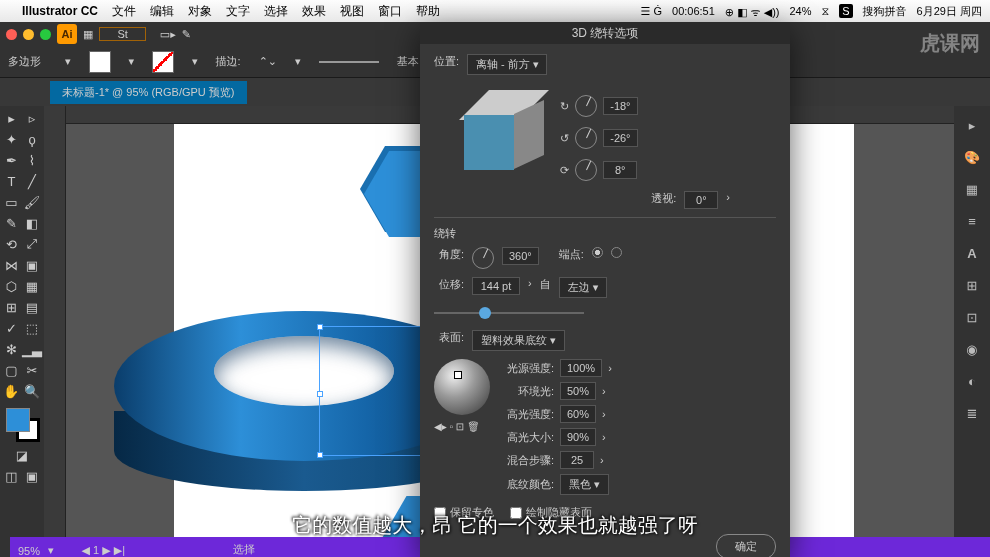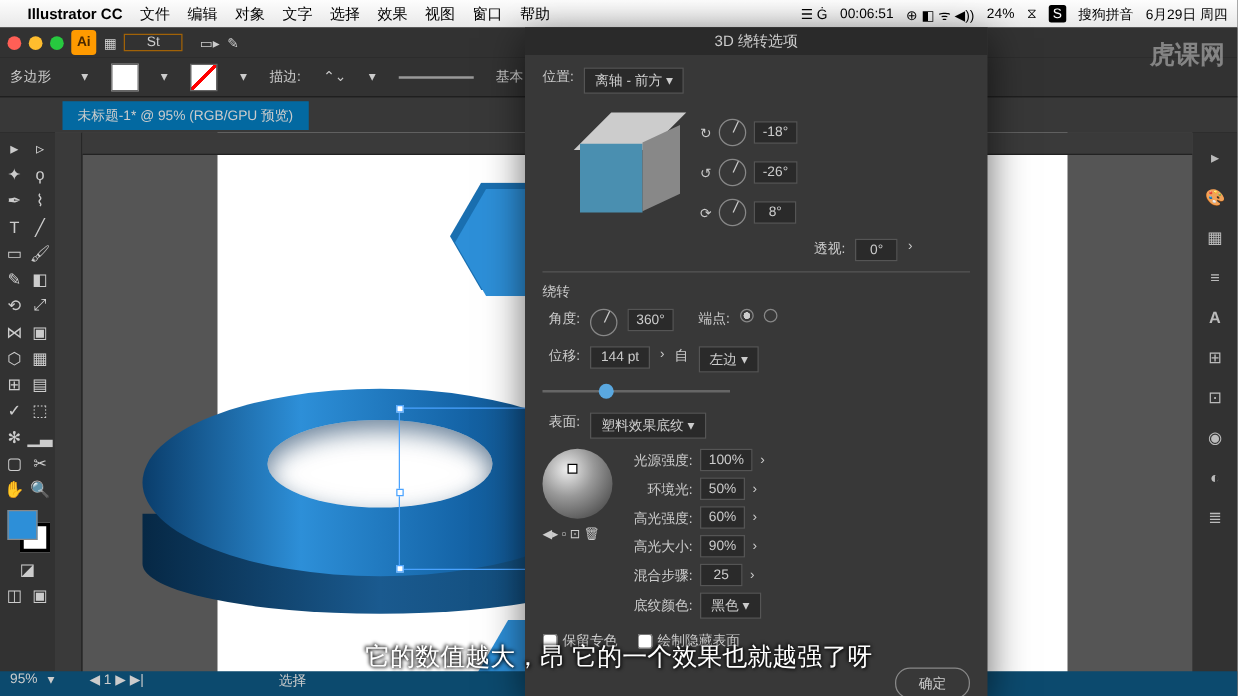--- a/index.html
+++ b/index.html
@@ -66,21 +66,21 @@
 .torus-inner{position:absolute;width:180px;height:70px;border-radius:50%;background:#fff;top:55px;left:110px;box-shadow:inset 0 8px 20px rgba(10,50,90,.6)}
 .torus-bottom{position:absolute;width:380px;height:80px;background:linear-gradient(90deg,#062845,#1a5a8f,#0d4570);top:130px;left:10px;border-radius:0 0 190px 190px/0 0 40px 40px}
 .hex{position:absolute;width:100px;height:86px;background:#2d8fd8}
 .hex1{left:190px;top:45px;clip-path:polygon(25% 0,75% 0,100% 50%,75% 100%,25% 100%,0 50%)}
 .hex1b{left:186px;top:40px;clip-path:polygon(25% 0,75% 0,100% 50%,75% 100%,25% 100%,0 50%);background:#1a6fb0}
 .hex2{left:200px;top:390px;width:130px;height:112px;clip-path:polygon(25% 0,75% 0,100% 50%,75% 100%,25% 100%,0 50%)}
 .sel-box{position:absolute;border:1px solid #4aa3ff;left:145px;top:220px;width:220px;height:130px}
 .sel-h{position:absolute;width:6px;height:6px;background:#fff;border:1px solid #4aa3ff}
 .subtitle{position:absolute;bottom:18px;left:50%;transform:translateX(-50%);font-size:20px;color:#fff;text-shadow:1px 1px 3px #000,-1px -1px 3px #000;z-index:200;white-space:nowrap}
 .watermark{position:absolute;top:30px;right:10px;font-size:20px;color:rgba(255,255,255,.4);z-index:150;font-weight:700}
-.status{position:absolute;bottom:0;left:0;right:0;height:20px;background:#0c4a6e;display:flex;align-items:flex-start;padding:0 8px;gap:8px;font-size:10px}
+.status{position:absolute;bottom:0;left:10px;right:0;height:20px;background:#6d28d9;display:flex;align-items:flex-end;padding:0 8px;gap:8px;font-size:10px}
 .radio{width:11px;height:11px;border:1px solid #888;border-radius:50%;display:inline-block}
 .radio.on{background:radial-gradient(#ccc 40%,transparent 45%)}
 </style>
 </head>
 <body>
 
 <div class="macbar">
   <span></span>
   <span style="font-weight:bold">Illustrator CC</span>
   <span>文件</span>

